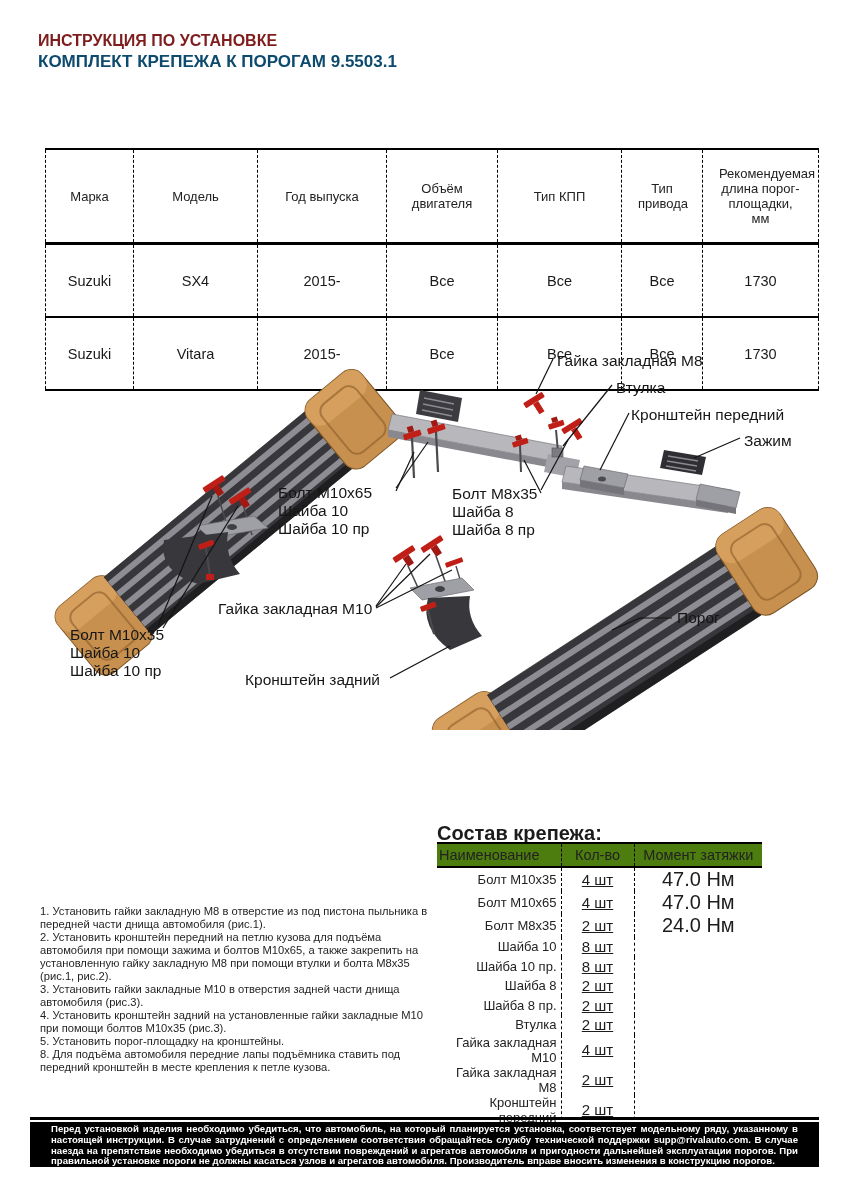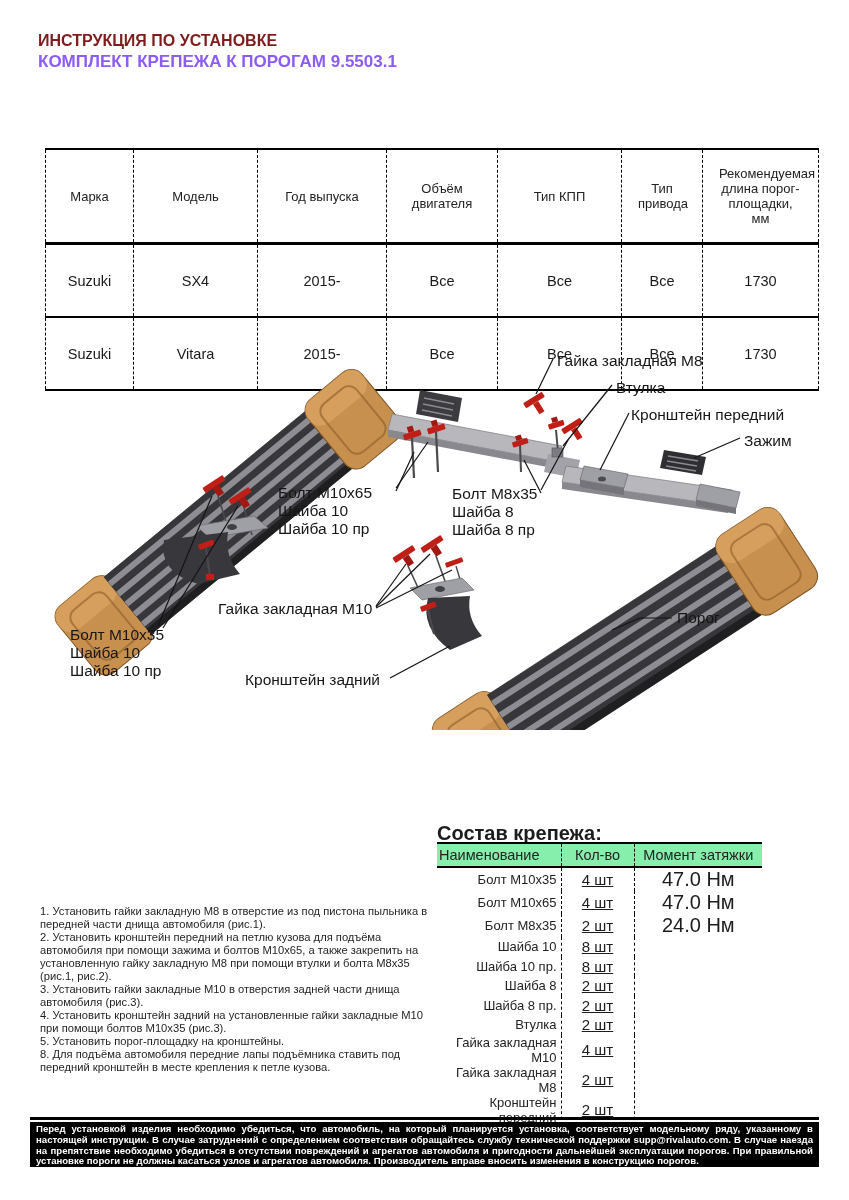--- a/index.html
+++ b/index.html
@@ -2,55 +2,55 @@
 <html><head>
 <meta charset="utf-8">
 <style>
   html,body{margin:0;padding:0;}
   body{
     width:849px;height:1200px;position:relative;background:#ffffff;
     font-family:"Liberation Sans",sans-serif;color:#1c1c1c;overflow:hidden;
   }
   .title-block{position:absolute;left:38px;top:30px;line-height:21px;}
   .title-line1{font-size:16px;font-weight:bold;color:#7f1d1d;}
-  .title-line2{font-size:17px;font-weight:bold;color:#8b5cf6;}
+  .title-line2{font-size:17px;font-weight:bold;color:#0c4a6e;}
 
   
   .vtable{position:absolute;left:45px;top:148px;border-collapse:collapse;table-layout:fixed;width:773px;}
   .vtable th,.vtable td{border-left:1.5px dashed #000;border-right:1.5px dashed #000;text-align:center;vertical-align:middle;padding:16px;}
   .vtable thead th{border-top:2px solid #000;border-bottom:3px solid #000;font-weight:normal;font-size:13px;height:42px;color:#222;}
   .vtable tbody td{border-bottom:2px solid #000;font-size:14.5px;height:39px;color:#1a1a1a;}
 
   
   .diagram{position:absolute;left:0;top:330px;width:849px;height:400px;}
   .diagram text{font-family:"Liberation Sans",sans-serif;font-size:15.5px;fill:#161616;}
   .leader{stroke:#141414;stroke-width:1.2;fill:none;}
 
   
   .parts-title{position:absolute;left:437px;top:822px;font-size:20px;font-weight:bold;}
   .ptable{position:absolute;left:437px;top:842px;border-collapse:collapse;table-layout:fixed;width:325px;}
-  .ptable thead th{background:#86efac;border-top:2px solid #000;border-bottom:2px solid #000;font-weight:normal;font-size:14.5px;height:22px;padding:0 2px;color:#222;}
+  .ptable thead th{background:#4d7c0f;border-top:2px solid #000;border-bottom:2px solid #000;font-weight:normal;font-size:14.5px;height:22px;padding:0 2px;color:#222;}
   .ptable thead th:first-child{text-align:left;}
   .ptable td,.ptable th{vertical-align:middle;}
   .ptable td:nth-child(1),.ptable th:nth-child(1){border-right:1.5px dashed #000;}
   .ptable td:nth-child(2),.ptable th:nth-child(2){border-right:1.5px dashed #000;}
   .ptable tbody td{height:19.5px;padding:0 2px;}
   .ptable td.name{text-align:right;font-size:13px;padding-right:4px;color:#222;}
   .ptable td.qty{text-align:center;font-size:15px;text-decoration:underline;}
   .ptable td.tq{text-align:center;font-size:20px;}
   .ptable tbody tr:last-child td{border-bottom:2.5px solid #000;}
 
   
   .instr{position:absolute;left:40px;top:905px;width:392px;}
   .instr-title{font-size:12.5px;font-weight:bold;margin-bottom:15px;}
   .step{font-size:11.2px;line-height:13px;color:#1f1f1f;}
 
   
   .footer-rule{position:absolute;left:30px;top:1117px;width:789px;height:3px;background:#000;}
-  .footer{position:absolute;left:30px;top:1122px;width:789px;height:45px;background:#000;box-sizing:border-box;padding:2px 6px;}
+  .footer{position:absolute;left:30px;top:1122px;width:789px;height:45px;background:#000;box-sizing:border-box;padding:2px 21px;}
   .footer p{margin:0;color:#fff;font-size:9.6px;font-weight:bold;line-height:10.8px;text-align:justify;}
 </style>
 </head>
 <body>
 
 <div class="title-block">
   <div class="title-line1">ИНСТРУКЦИЯ ПО УСТАНОВКЕ</div>
   <div class="title-line2">КОМПЛЕКТ КРЕПЕЖА К ПОРОГАМ 9.5503.1</div>
 </div>
 

